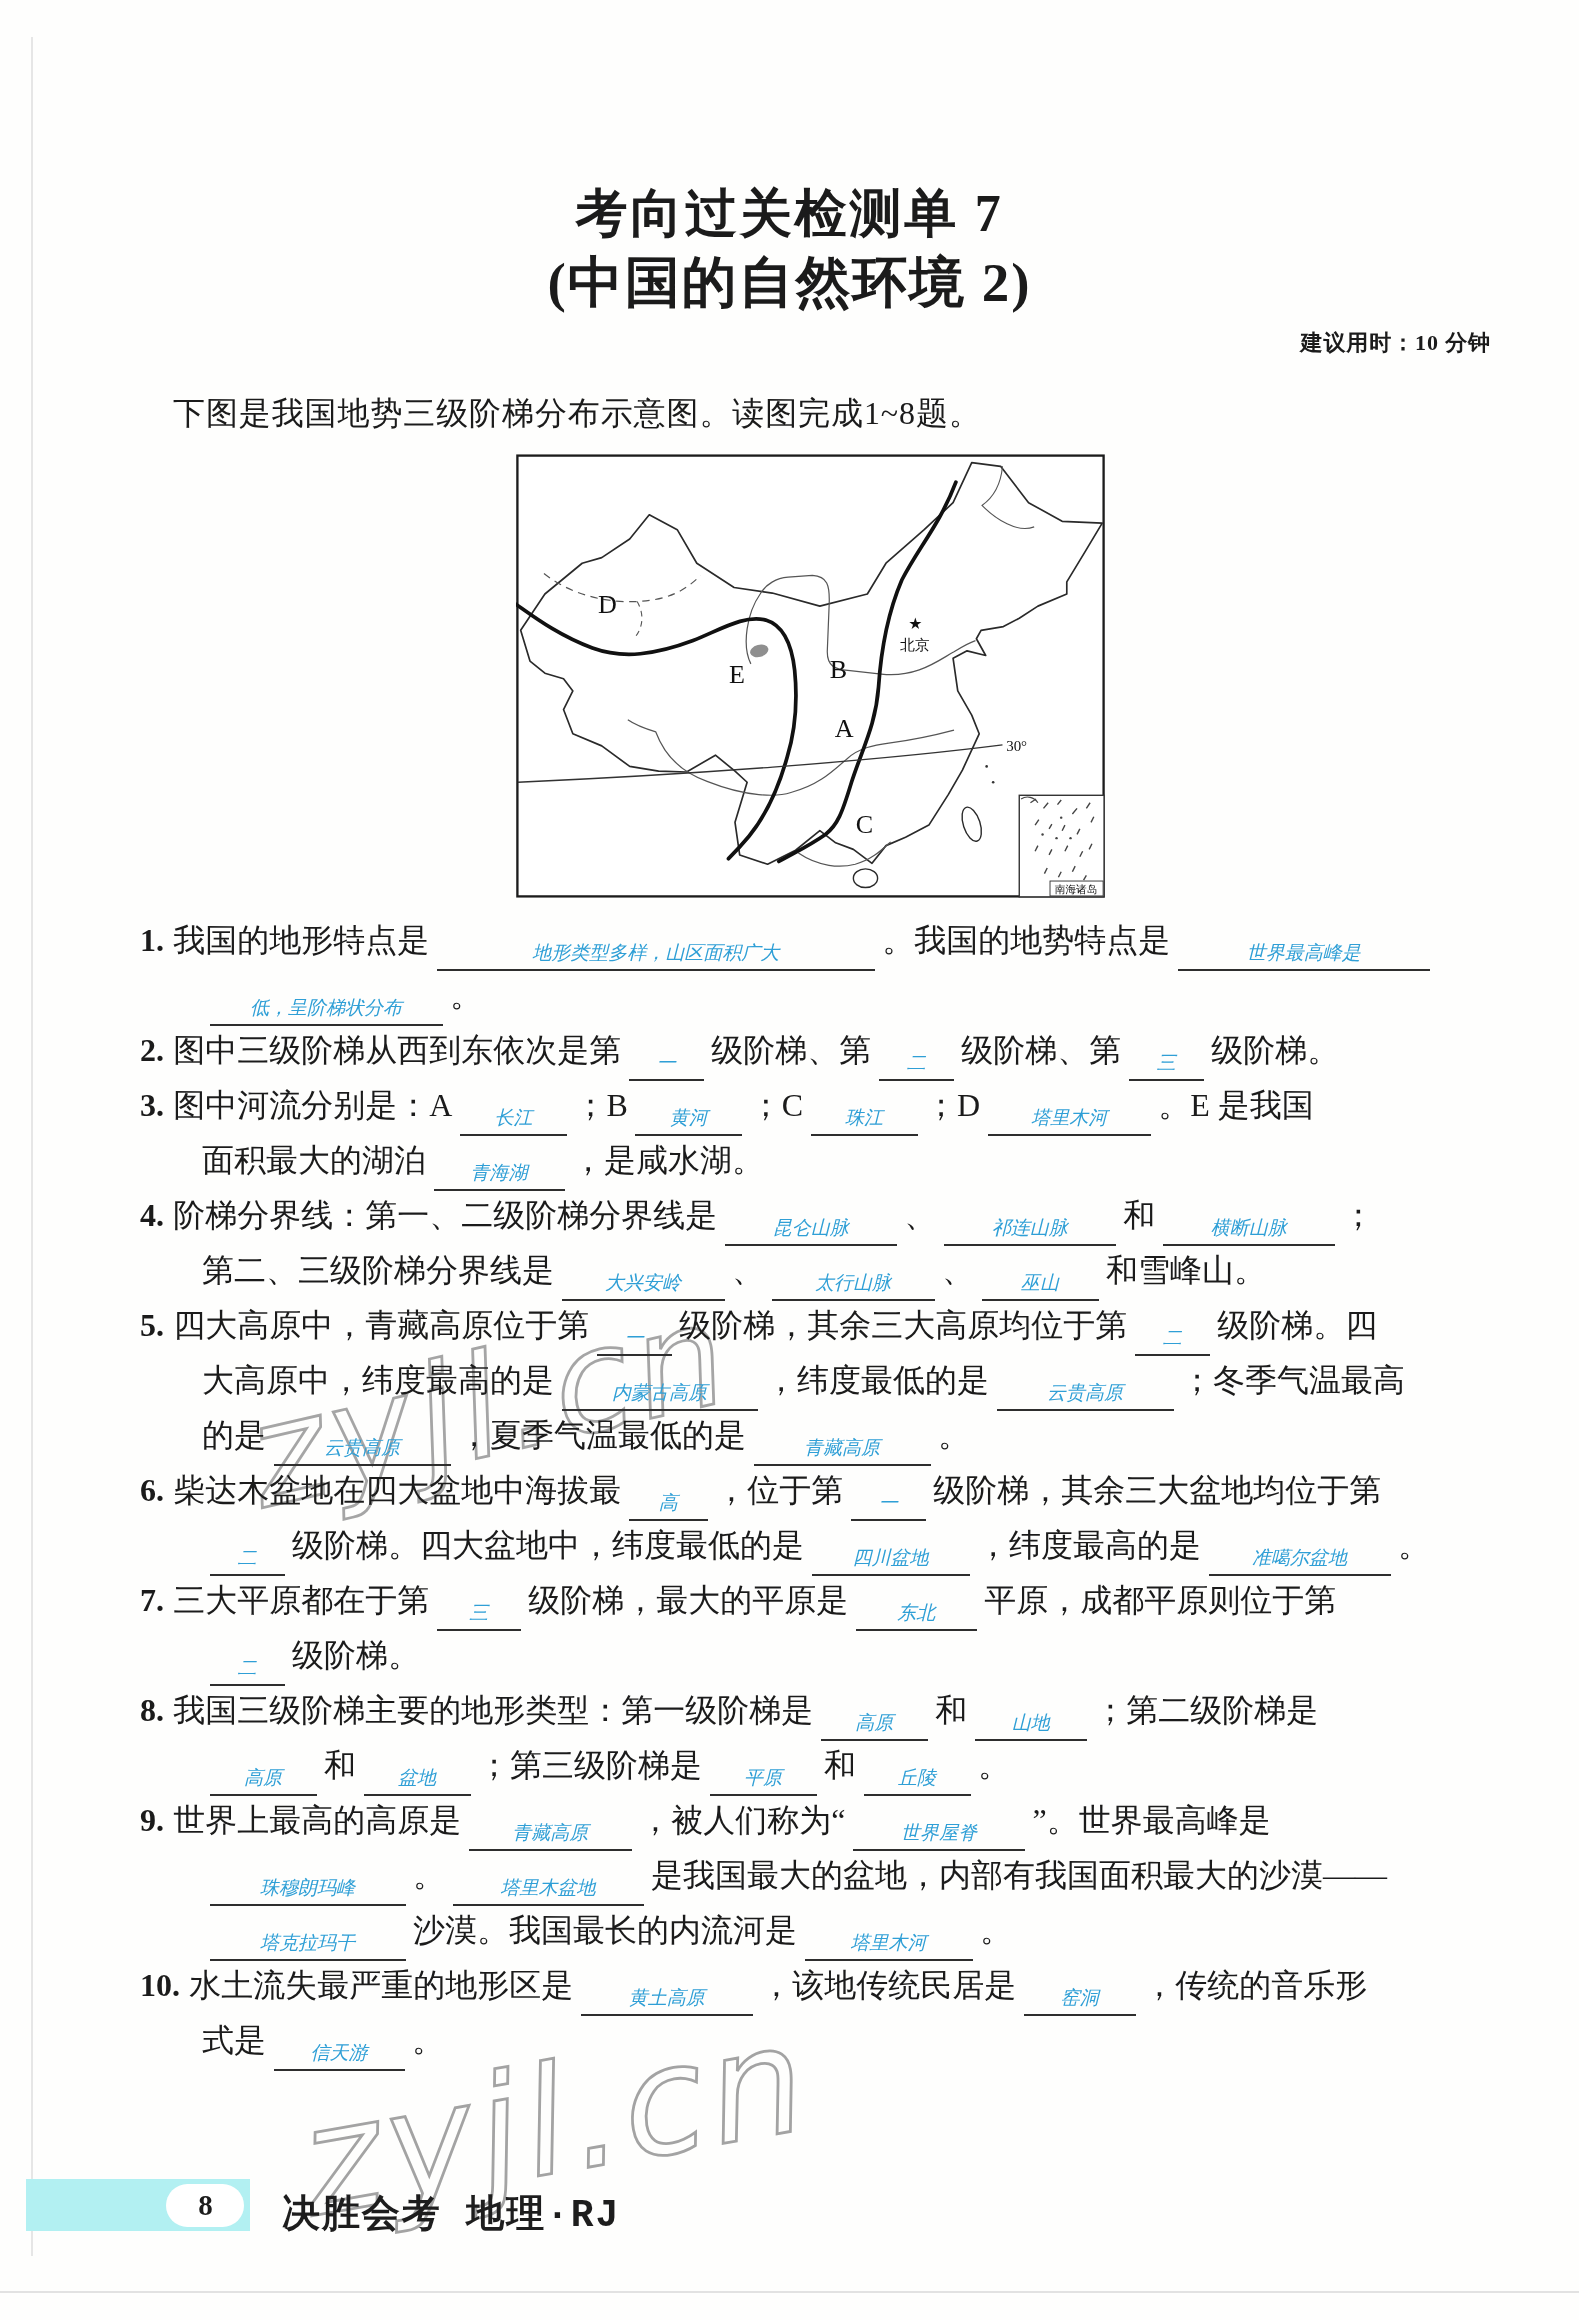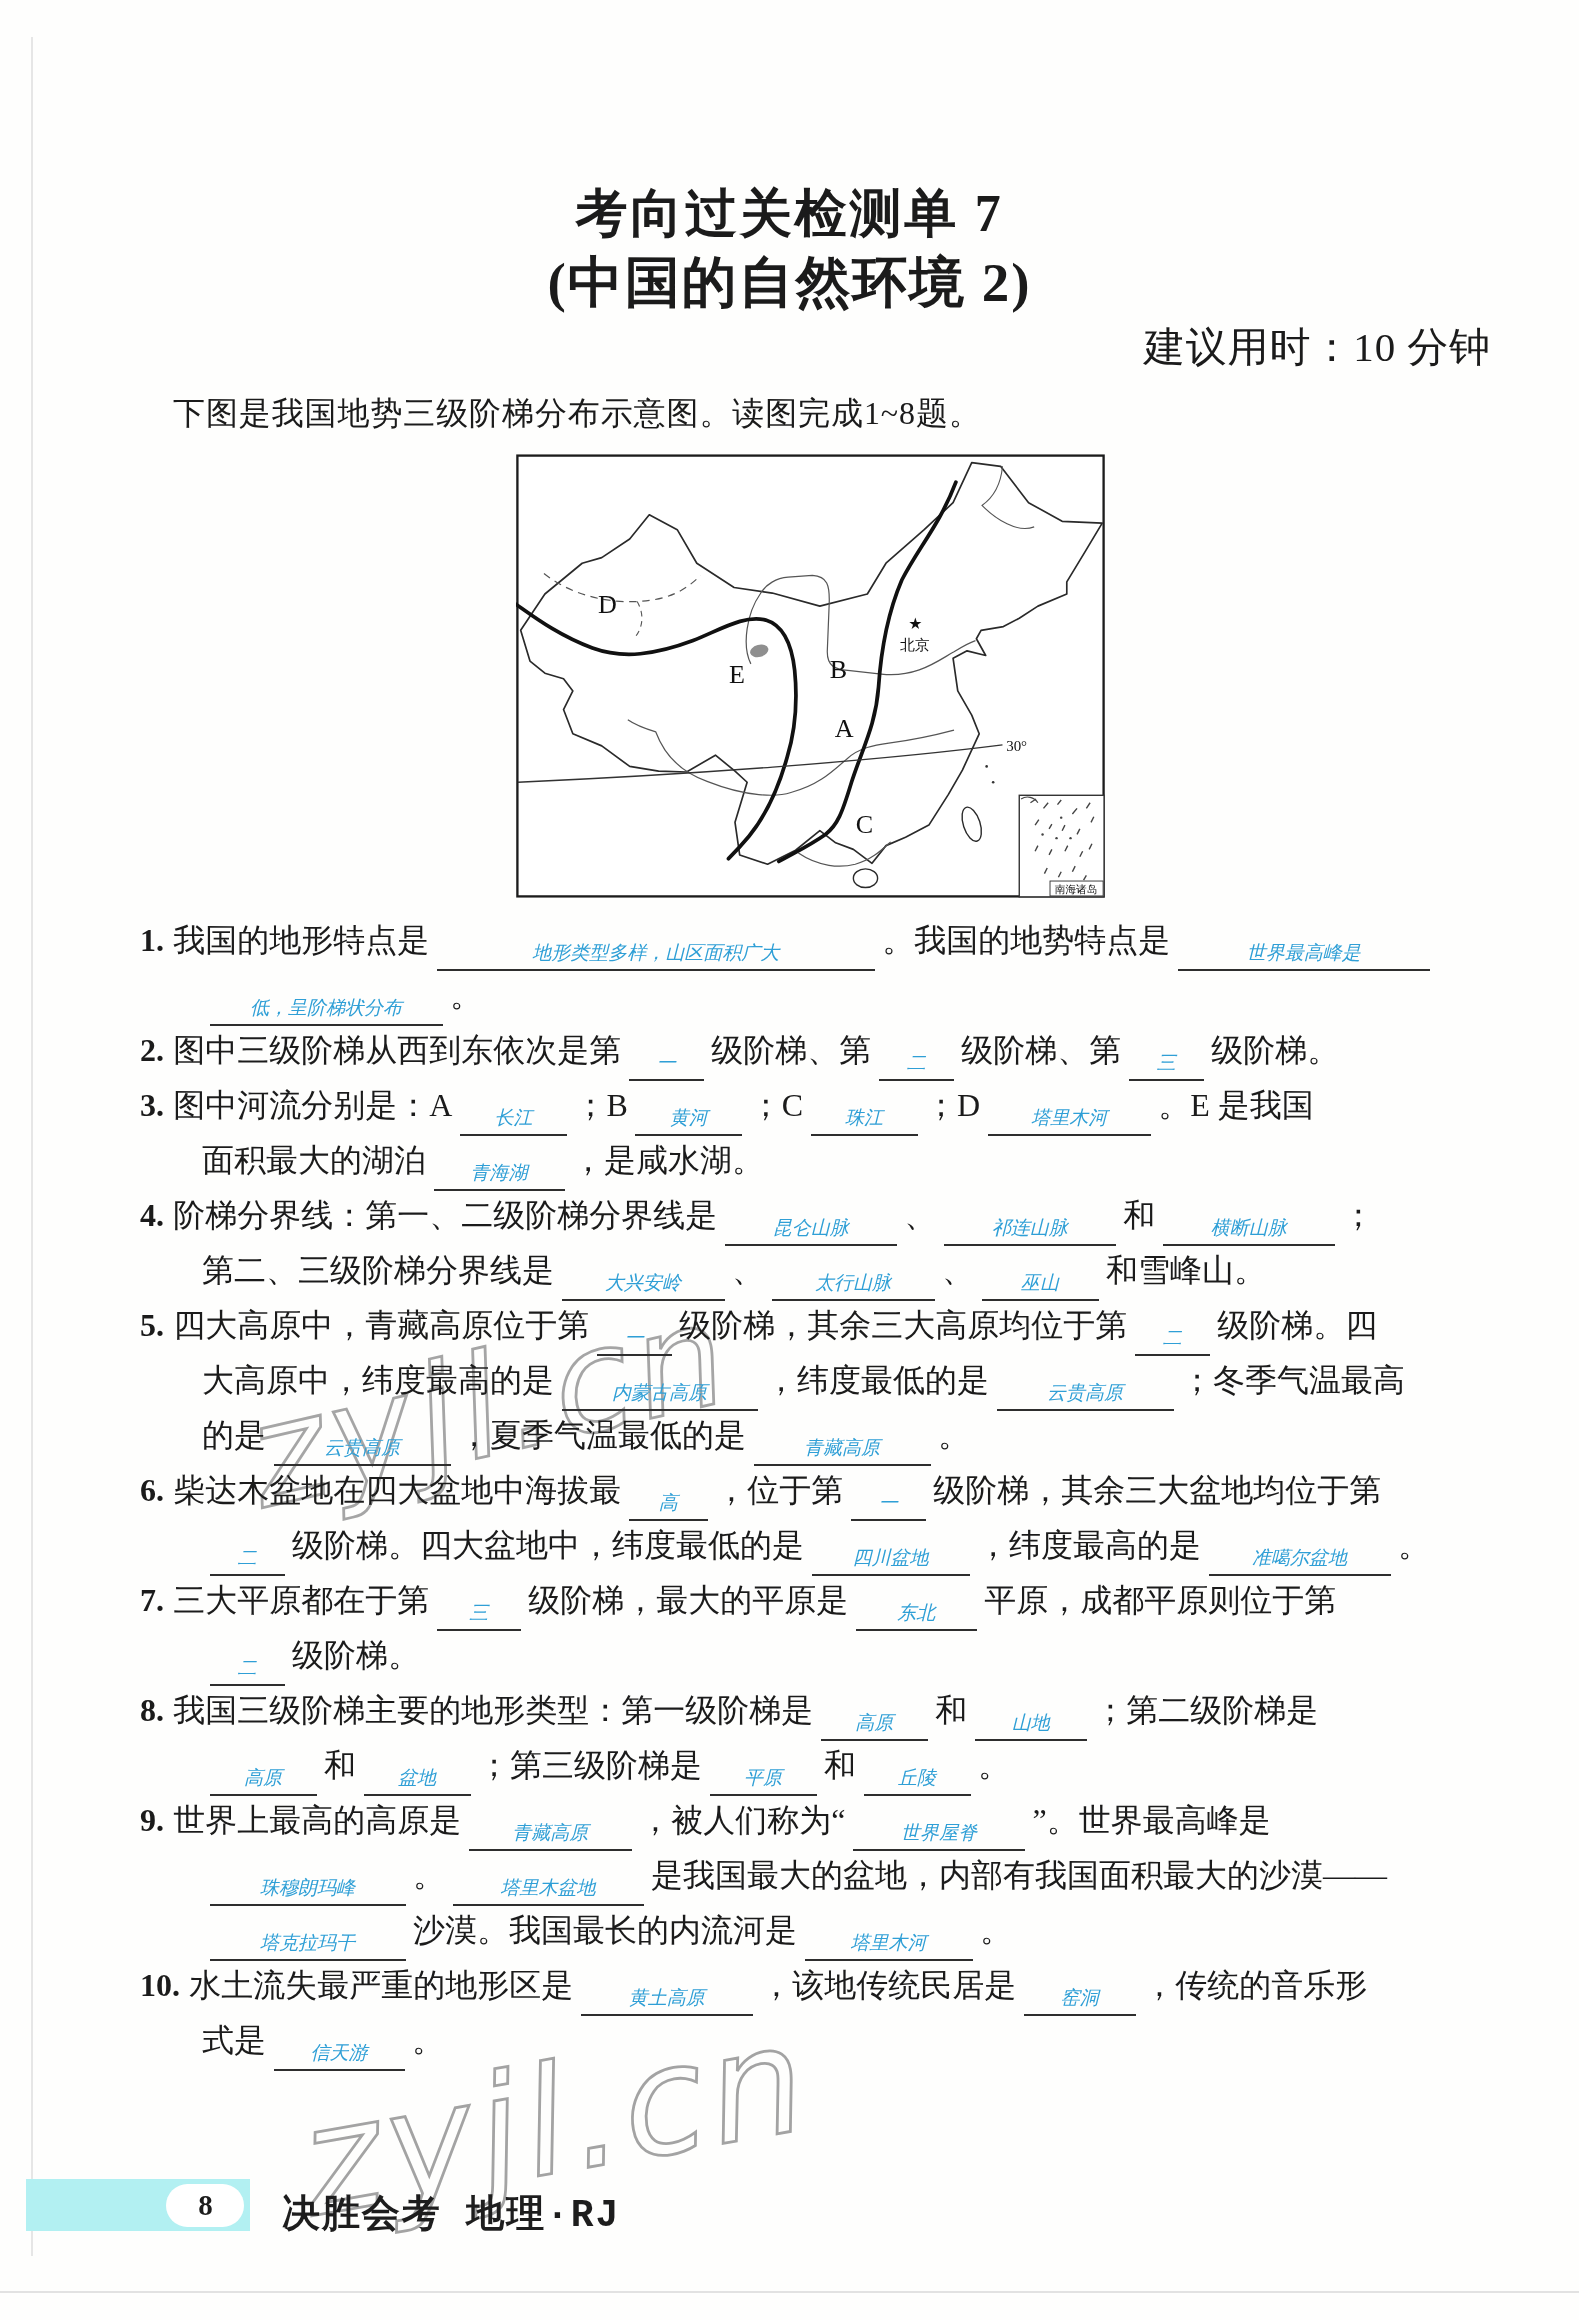--- a/index.html
+++ b/index.html
@@ -13,21 +13,21 @@
   }
   .page-title{
     position:absolute;top:179px;left:0;width:100%;text-align:center;
     font-size:52px;font-weight:bold;letter-spacing:2.8px;
   }
   .page-subtitle{
     position:absolute;top:246px;left:0;width:100%;text-align:center;
     font-size:55px;font-weight:bold;letter-spacing:1.9px;
   }
   .suggested-time{
-    position:absolute;top:320px;right:88px;font-size:41px;font-weight:normal;letter-spacing:0.9px;
+    position:absolute;top:328px;right:88px;font-size:22px;font-weight:bold;letter-spacing:0.9px;
   }
   .intro-text{position:absolute;top:392px;left:173px;font-size:32px;letter-spacing:0.9px;}
   .map-wrap{position:absolute;left:516px;top:454px;width:589px;height:444px;}
   .questions{position:absolute;left:140px;top:913px;width:1398px;font-size:32px;}
   .q-line{height:55px;line-height:55px;white-space:nowrap;}
   .q-line.cont{padding-left:62px;}
   .q-num{font-weight:bold;padding-right:9.3px;}
   .blank{
     display:inline-block;box-sizing:border-box;text-align:center;
     border-bottom:2.8px solid #2e2e2e;margin:0 7.5px;padding:0 9.3px 2.8px;

